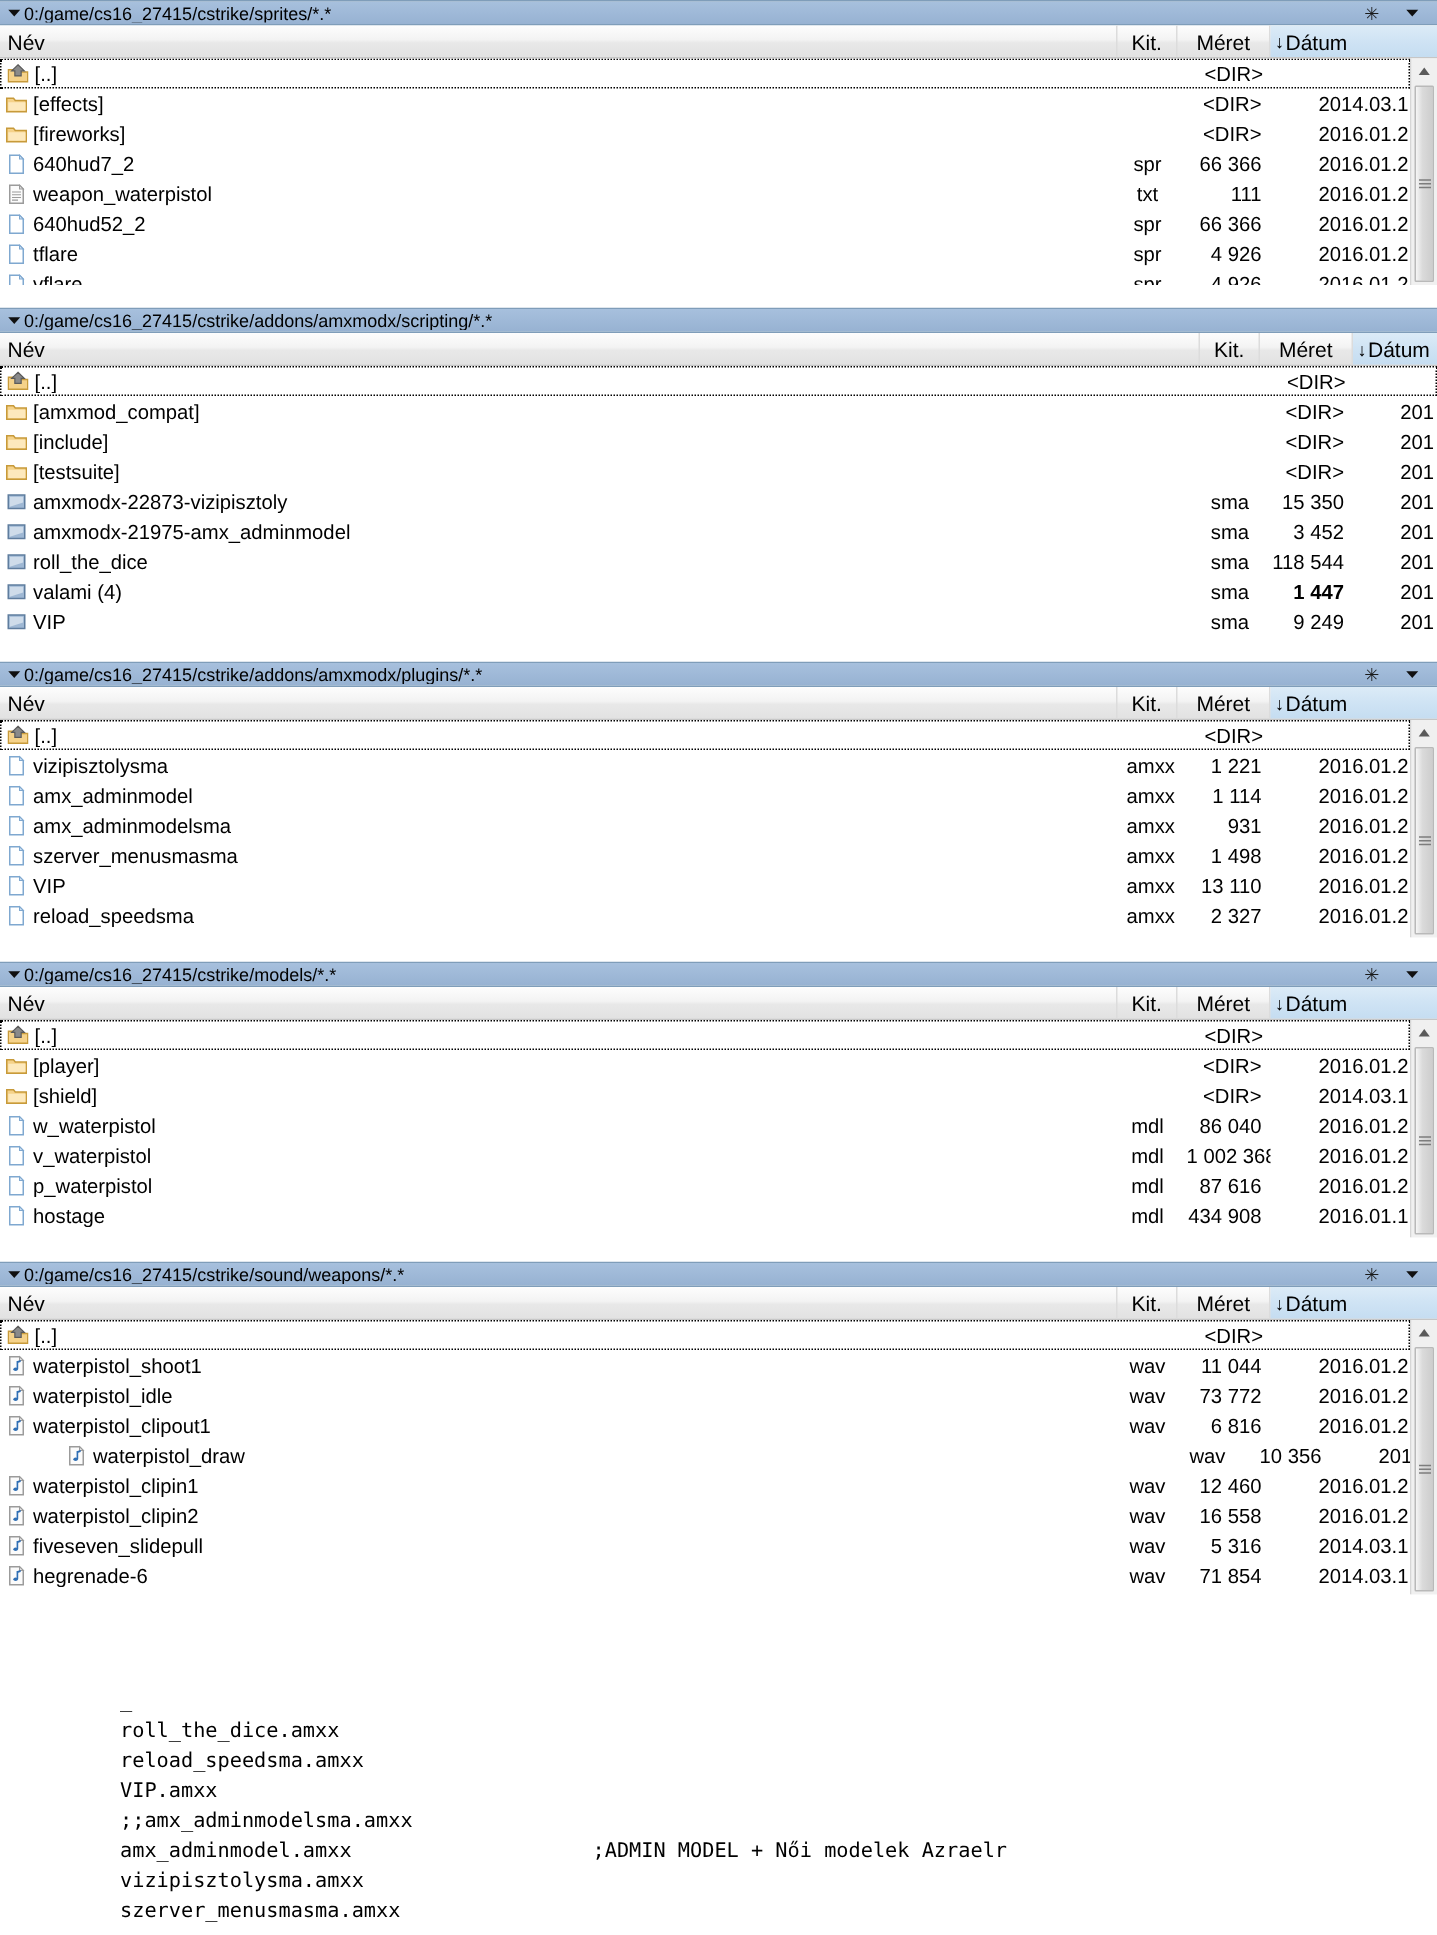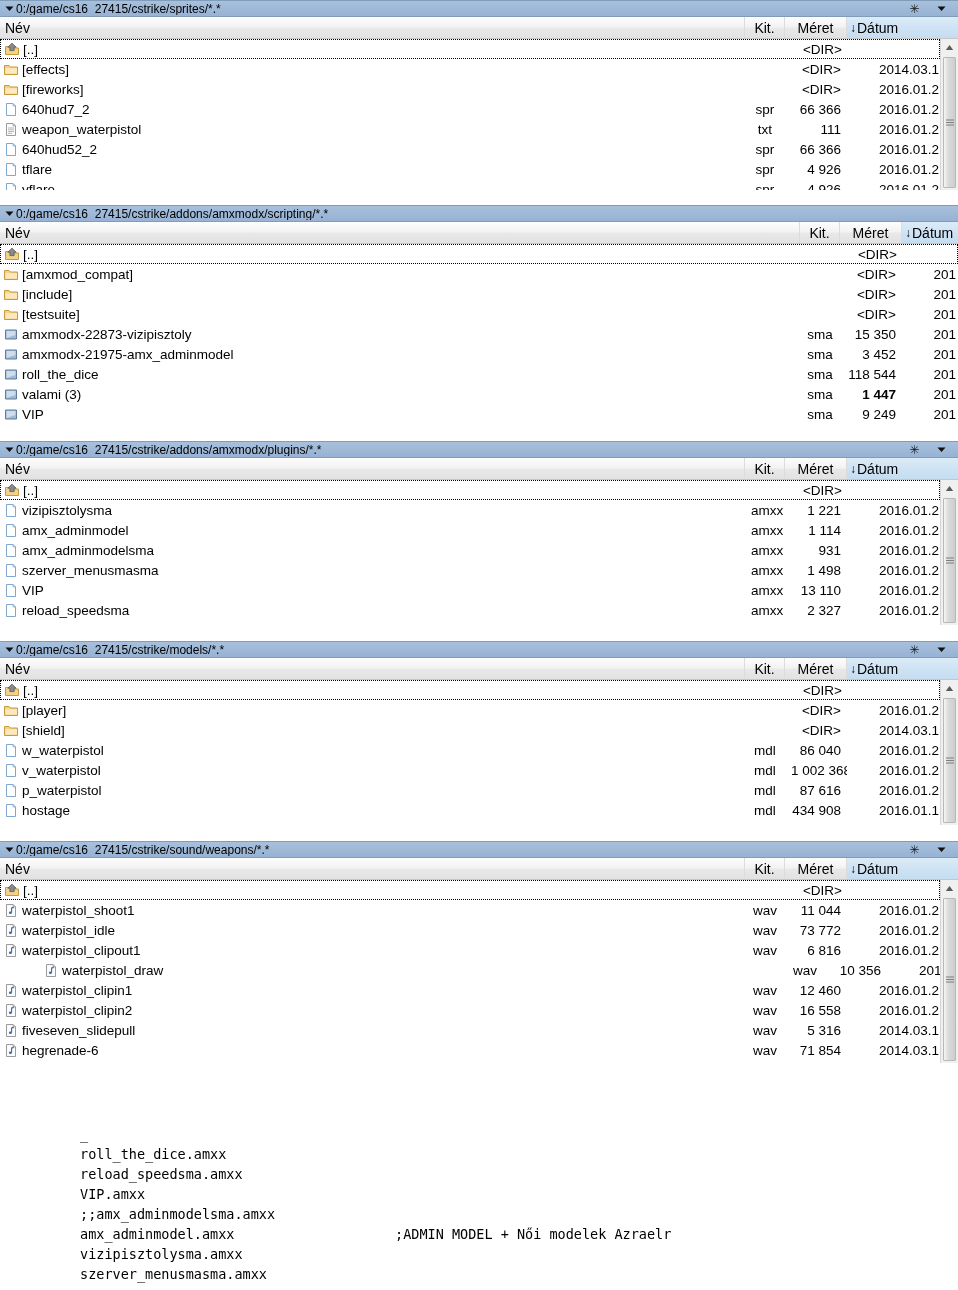--- a/index.html
+++ b/index.html
@@ -398,21 +398,21 @@
               <div class="cell kit" style="width: 40px; flex: 0 0 auto;">sma</div>
               <div class="cell size" style="width: 62px; flex: 0 0 auto;">118 544</div>
               <div class="cell date" style="width: 56px; flex: 0 0 auto;">201</div>
             </div>
             <div class="row">
               <div class="cell-name" style="width: 796px; flex: 0 0 auto;">
                 <svg viewBox="0 0 14 15" class="ico">
                   <path d="M1.5 3 L12.5 3 L12.5 12 L1.5 12 Z" fill="#9fb8d4" stroke="#5f7d9e" stroke-width="1"></path>
                   <path d="M2.6 4.1 L11.4 4.1 L11.4 8 L2.6 10.9 Z" fill="#cfdcea"></path>
                 </svg>
-                <span class="fname">valami (3)</span>
+                <span class="fname">valami (4)</span>
               </div>
               <div class="cell kit" style="width: 40px; flex: 0 0 auto;">sma</div>
               <div class="cell size bold" style="width: 62px; flex: 0 0 auto;">1 447</div>
               <div class="cell date" style="width: 56px; flex: 0 0 auto;">201</div>
             </div>
             <div class="row">
               <div class="cell-name" style="width: 796px; flex: 0 0 auto;">
                 <svg viewBox="0 0 14 15" class="ico">
                   <path d="M1.5 3 L12.5 3 L12.5 12 L1.5 12 Z" fill="#9fb8d4" stroke="#5f7d9e" stroke-width="1"></path>
                   <path d="M2.6 4.1 L11.4 4.1 L11.4 8 L2.6 10.9 Z" fill="#cfdcea"></path>

